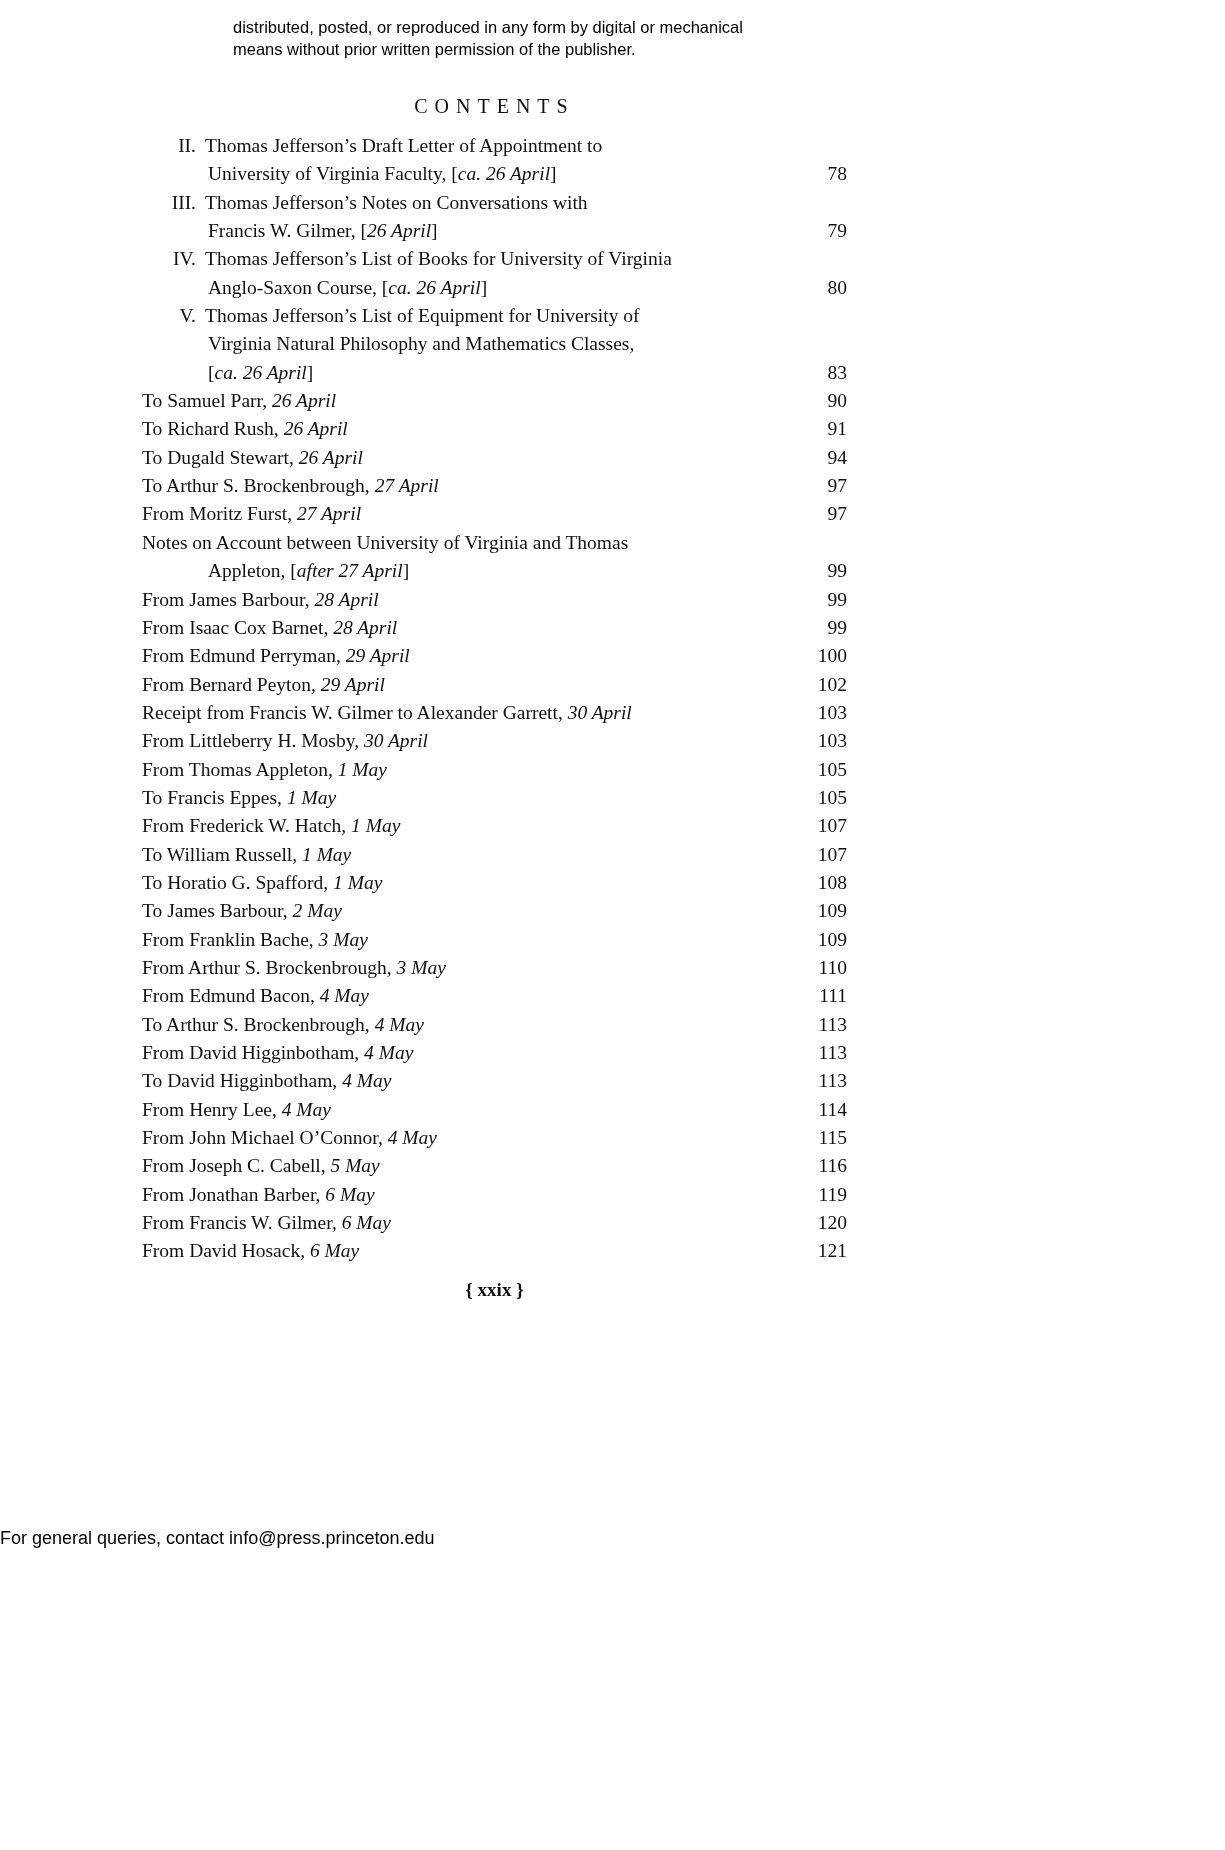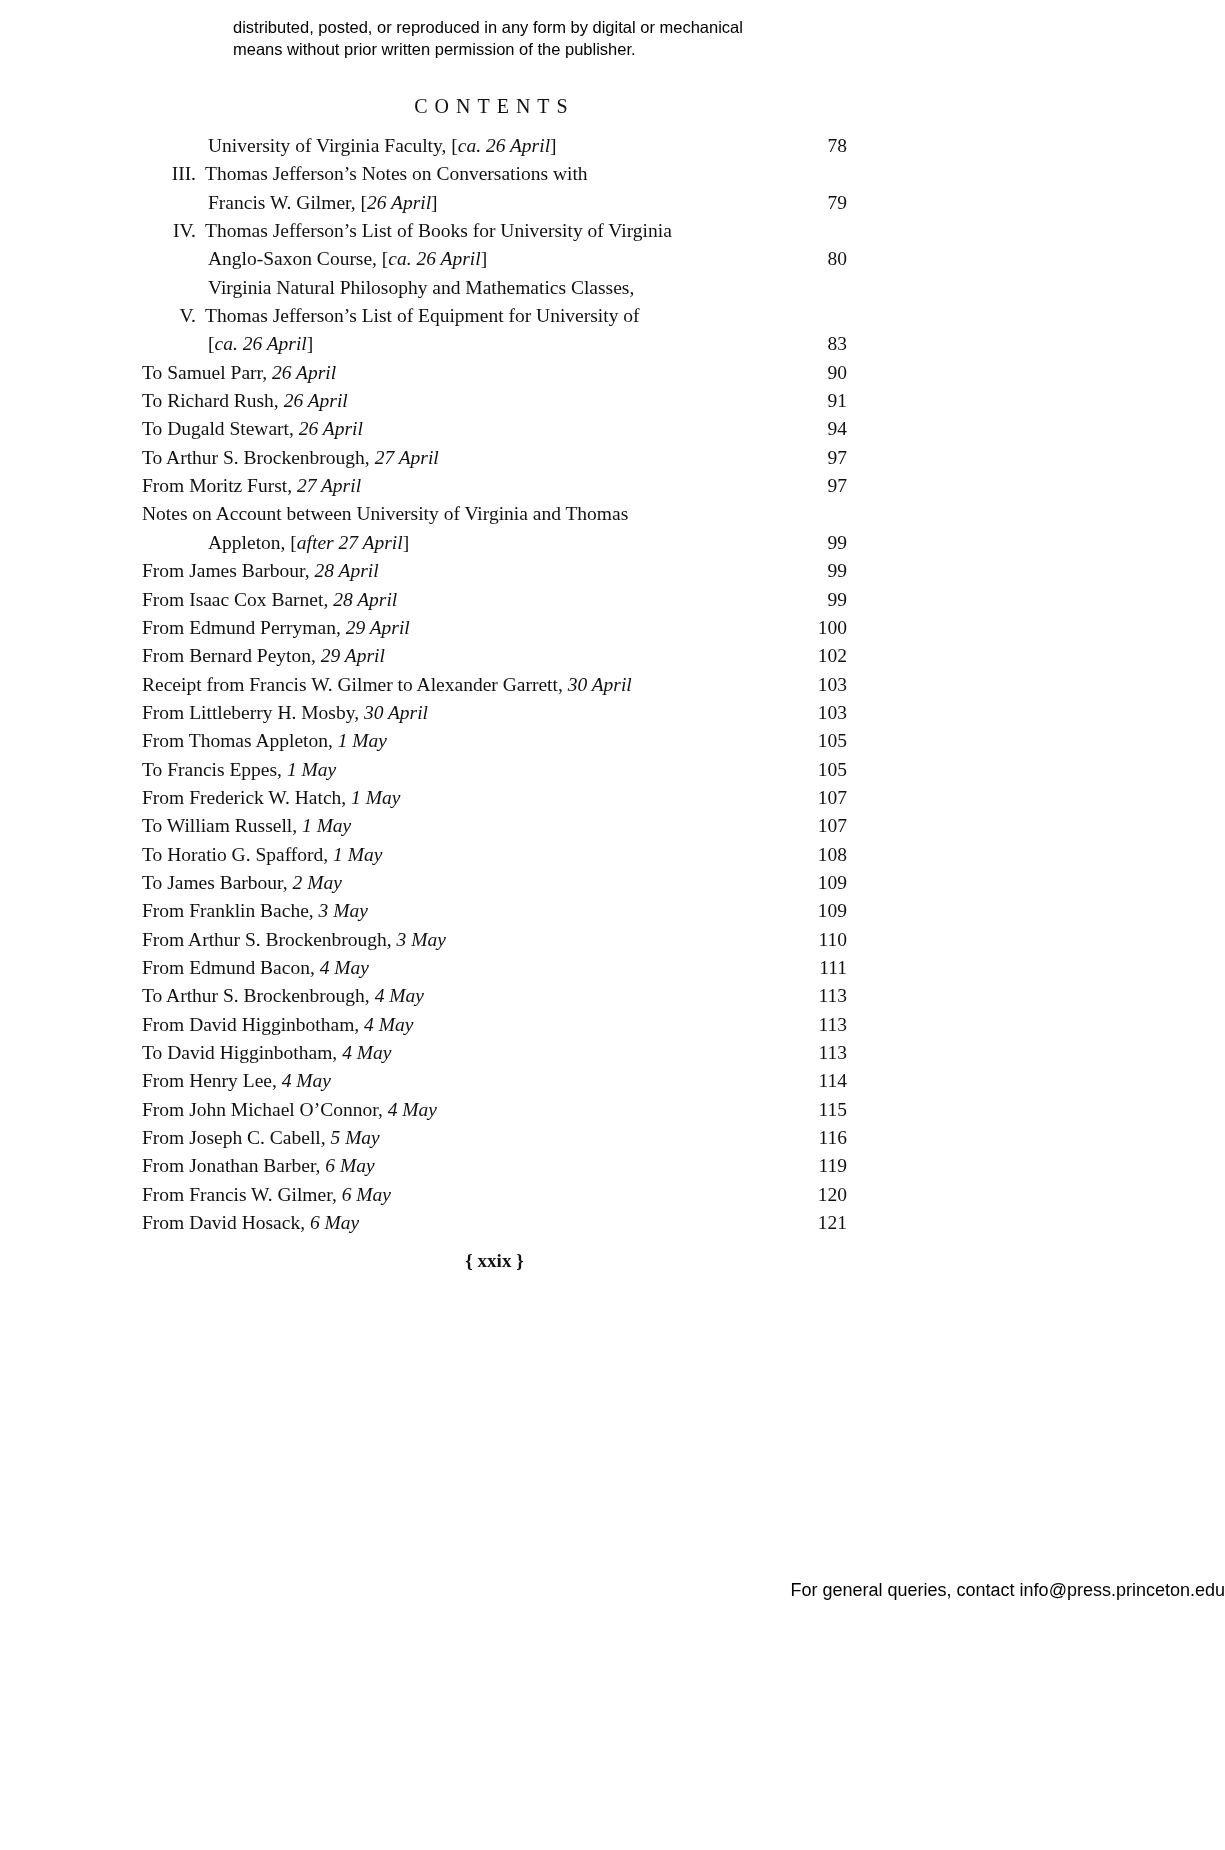--- a/index.html
+++ b/index.html
@@ -70,55 +70,56 @@
   }
   .folio {
     text-align: center;
     font-size: 19px;
     margin-top: 13px;
     font-weight: bold;
   }
   .footer {
     position: absolute;
     left: 0;
-    top: 1580px;
+    top: 1528px;
     width: 100%;
-    text-align: right;
+    text-align: left;
     font-family: "Liberation Sans", "DejaVu Sans", sans-serif;
     font-size: 18px;
     color: #000000;
   }
 </style>
 </head>
 <body>
 
 <div class="page">
 
   <div class="copyright">
     <div>distributed, posted, or reproduced in any form by digital or mechanical</div>
     <div>means without prior written permission of the publisher.</div>
   </div>
 
   <div class="column">
     <div class="title">CONTENTS</div>
     <div class="toc">
         <div class="entry">
+          <div class="line"><span class="numeral">II.</span><span class="txt"><span>Thomas Jefferson’s Draft Letter of Appointment to</span></span></div>
           <div class="line cont"><span class="txt"><span>University of Virginia Faculty, [</span><i>ca. 26 April</i><span>]</span></span><span class="page-num">78</span></div>
         </div>
         <div class="entry">
           <div class="line"><span class="numeral">III.</span><span class="txt"><span>Thomas Jefferson’s Notes on Conversations with</span></span></div>
           <div class="line cont"><span class="txt"><span>Francis W. Gilmer, [</span><i>26 April</i><span>]</span></span><span class="page-num">79</span></div>
         </div>
         <div class="entry">
           <div class="line"><span class="numeral">IV.</span><span class="txt"><span>Thomas Jefferson’s List of Books for University of Virginia</span></span></div>
           <div class="line cont"><span class="txt"><span>Anglo-Saxon Course, [</span><i>ca. 26 April</i><span>]</span></span><span class="page-num">80</span></div>
         </div>
         <div class="entry">
+          <div class="line"><span class="numeral">V.</span><span class="txt"><span>Thomas Jefferson’s List of Equipment for University of</span></span></div>
           <div class="line cont"><span class="txt"><span>Virginia Natural Philosophy and Mathematics Classes,</span></span></div>
-          <div class="line"><span class="numeral">V.</span><span class="txt"><span>Thomas Jefferson’s List of Equipment for University of</span></span></div>
           <div class="line cont"><span class="txt"><span>[</span><i>ca. 26 April</i><span>]</span></span><span class="page-num">83</span></div>
         </div>
         <div class="entry">
           <div class="line"><span class="txt"><span>To Samuel Parr, </span><i>26 April</i></span><span class="page-num">90</span></div>
         </div>
         <div class="entry">
           <div class="line"><span class="txt"><span>To Richard Rush, </span><i>26 April</i></span><span class="page-num">91</span></div>
         </div>
         <div class="entry">
           <div class="line"><span class="txt"><span>To Dugald Stewart, </span><i>26 April</i></span><span class="page-num">94</span></div>

